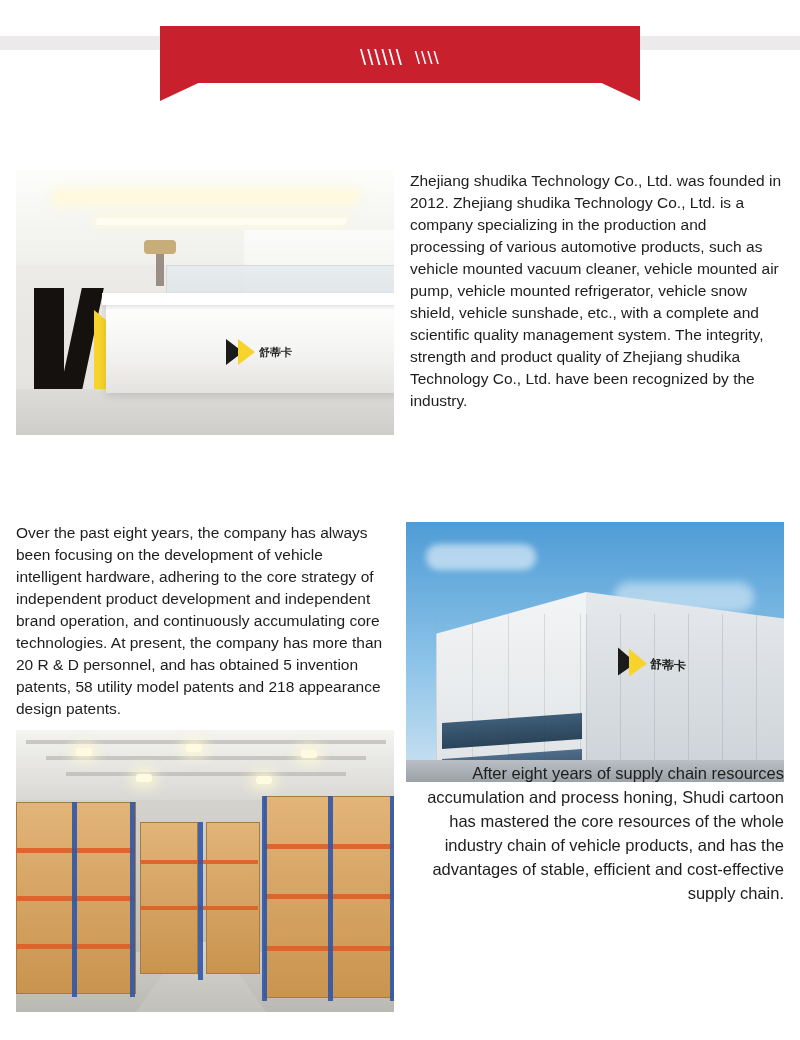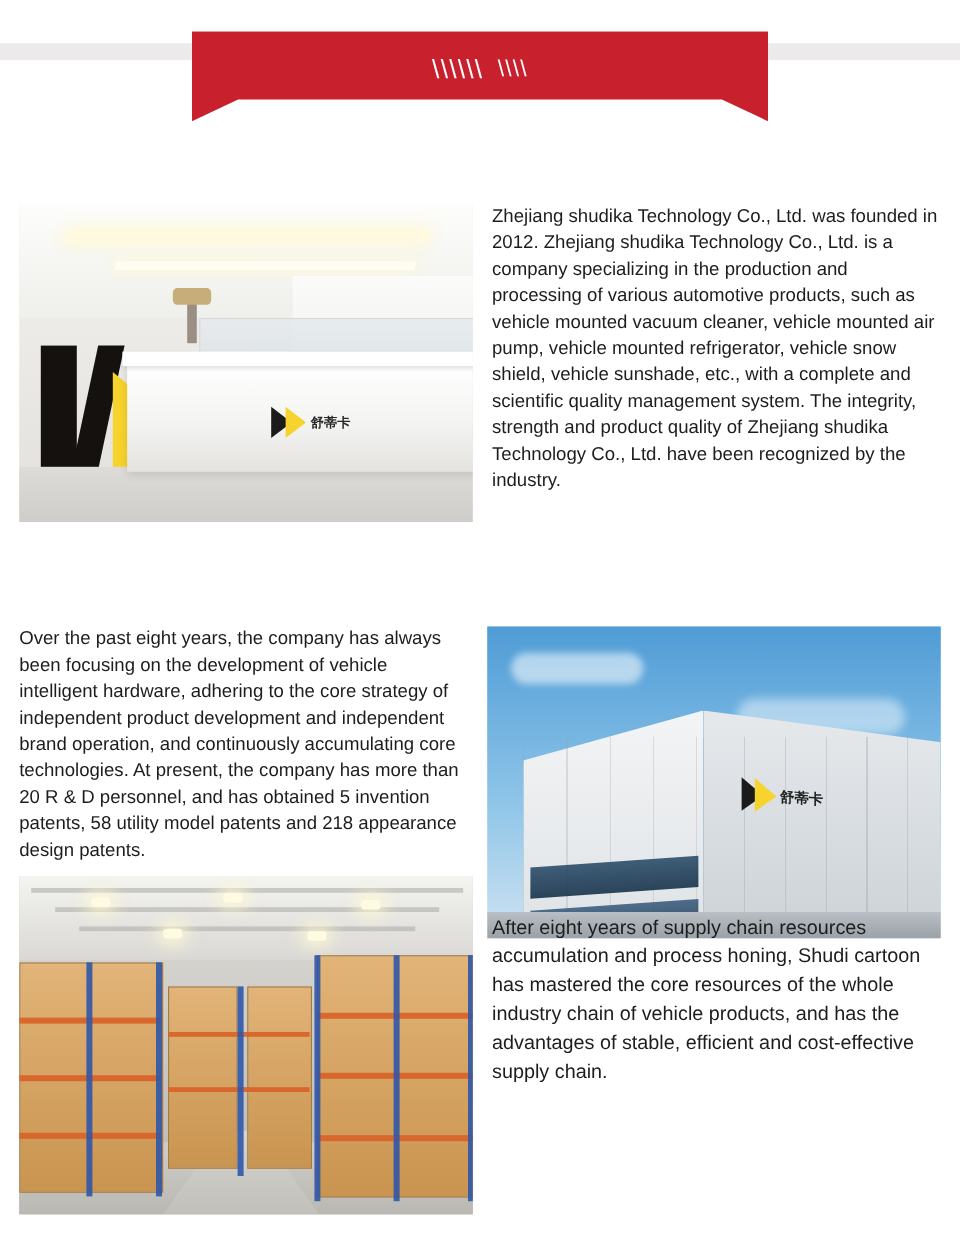--- a/index.html
+++ b/index.html
@@ -72,21 +72,21 @@
   
   .row {
     position: absolute;
     left: 16px;
     width: 768px;
     display: flex;
     align-items: flex-start;
   }
   .row-1 { top: 170px; }
   .row-2 { top: 474px; margin-top: 48px; }
-  .row-3 { top: 730px; }
+  .row-3 { top: 730px; text-align: right; }
 
   .photo {
     position: relative;
     overflow: hidden;
     flex: none;
   }
   .text-col {
     flex: none;
     font-size: 15.5px;
     line-height: 1.42;

